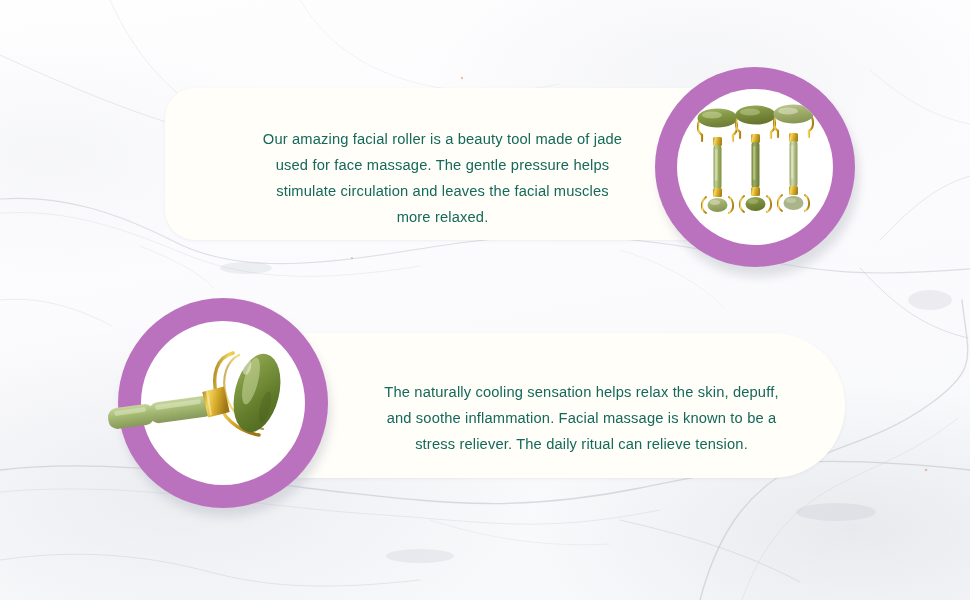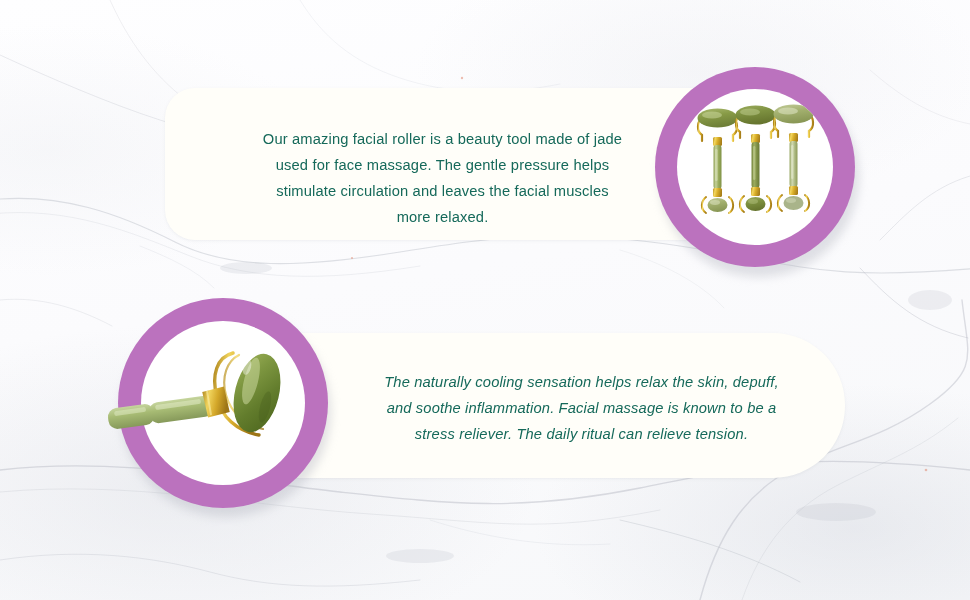--- a/index.html
+++ b/index.html
@@ -64,22 +64,21 @@
     white-space: pre-line;
   }
   .card-top .card-text {
     left: 38px;
     right: 38px;
     top: 38px;
   }
   .card-bottom .card-text {
     left: 160px;
     right: 52px;
-    top: 36px;
-    font-style: italic;
+    top: 46px;
   }
 
   
   .medallion {
     position: absolute;
     border-radius: 50%;
   }
   .med-shadow {
     position: absolute;
     border-radius: 50%;

